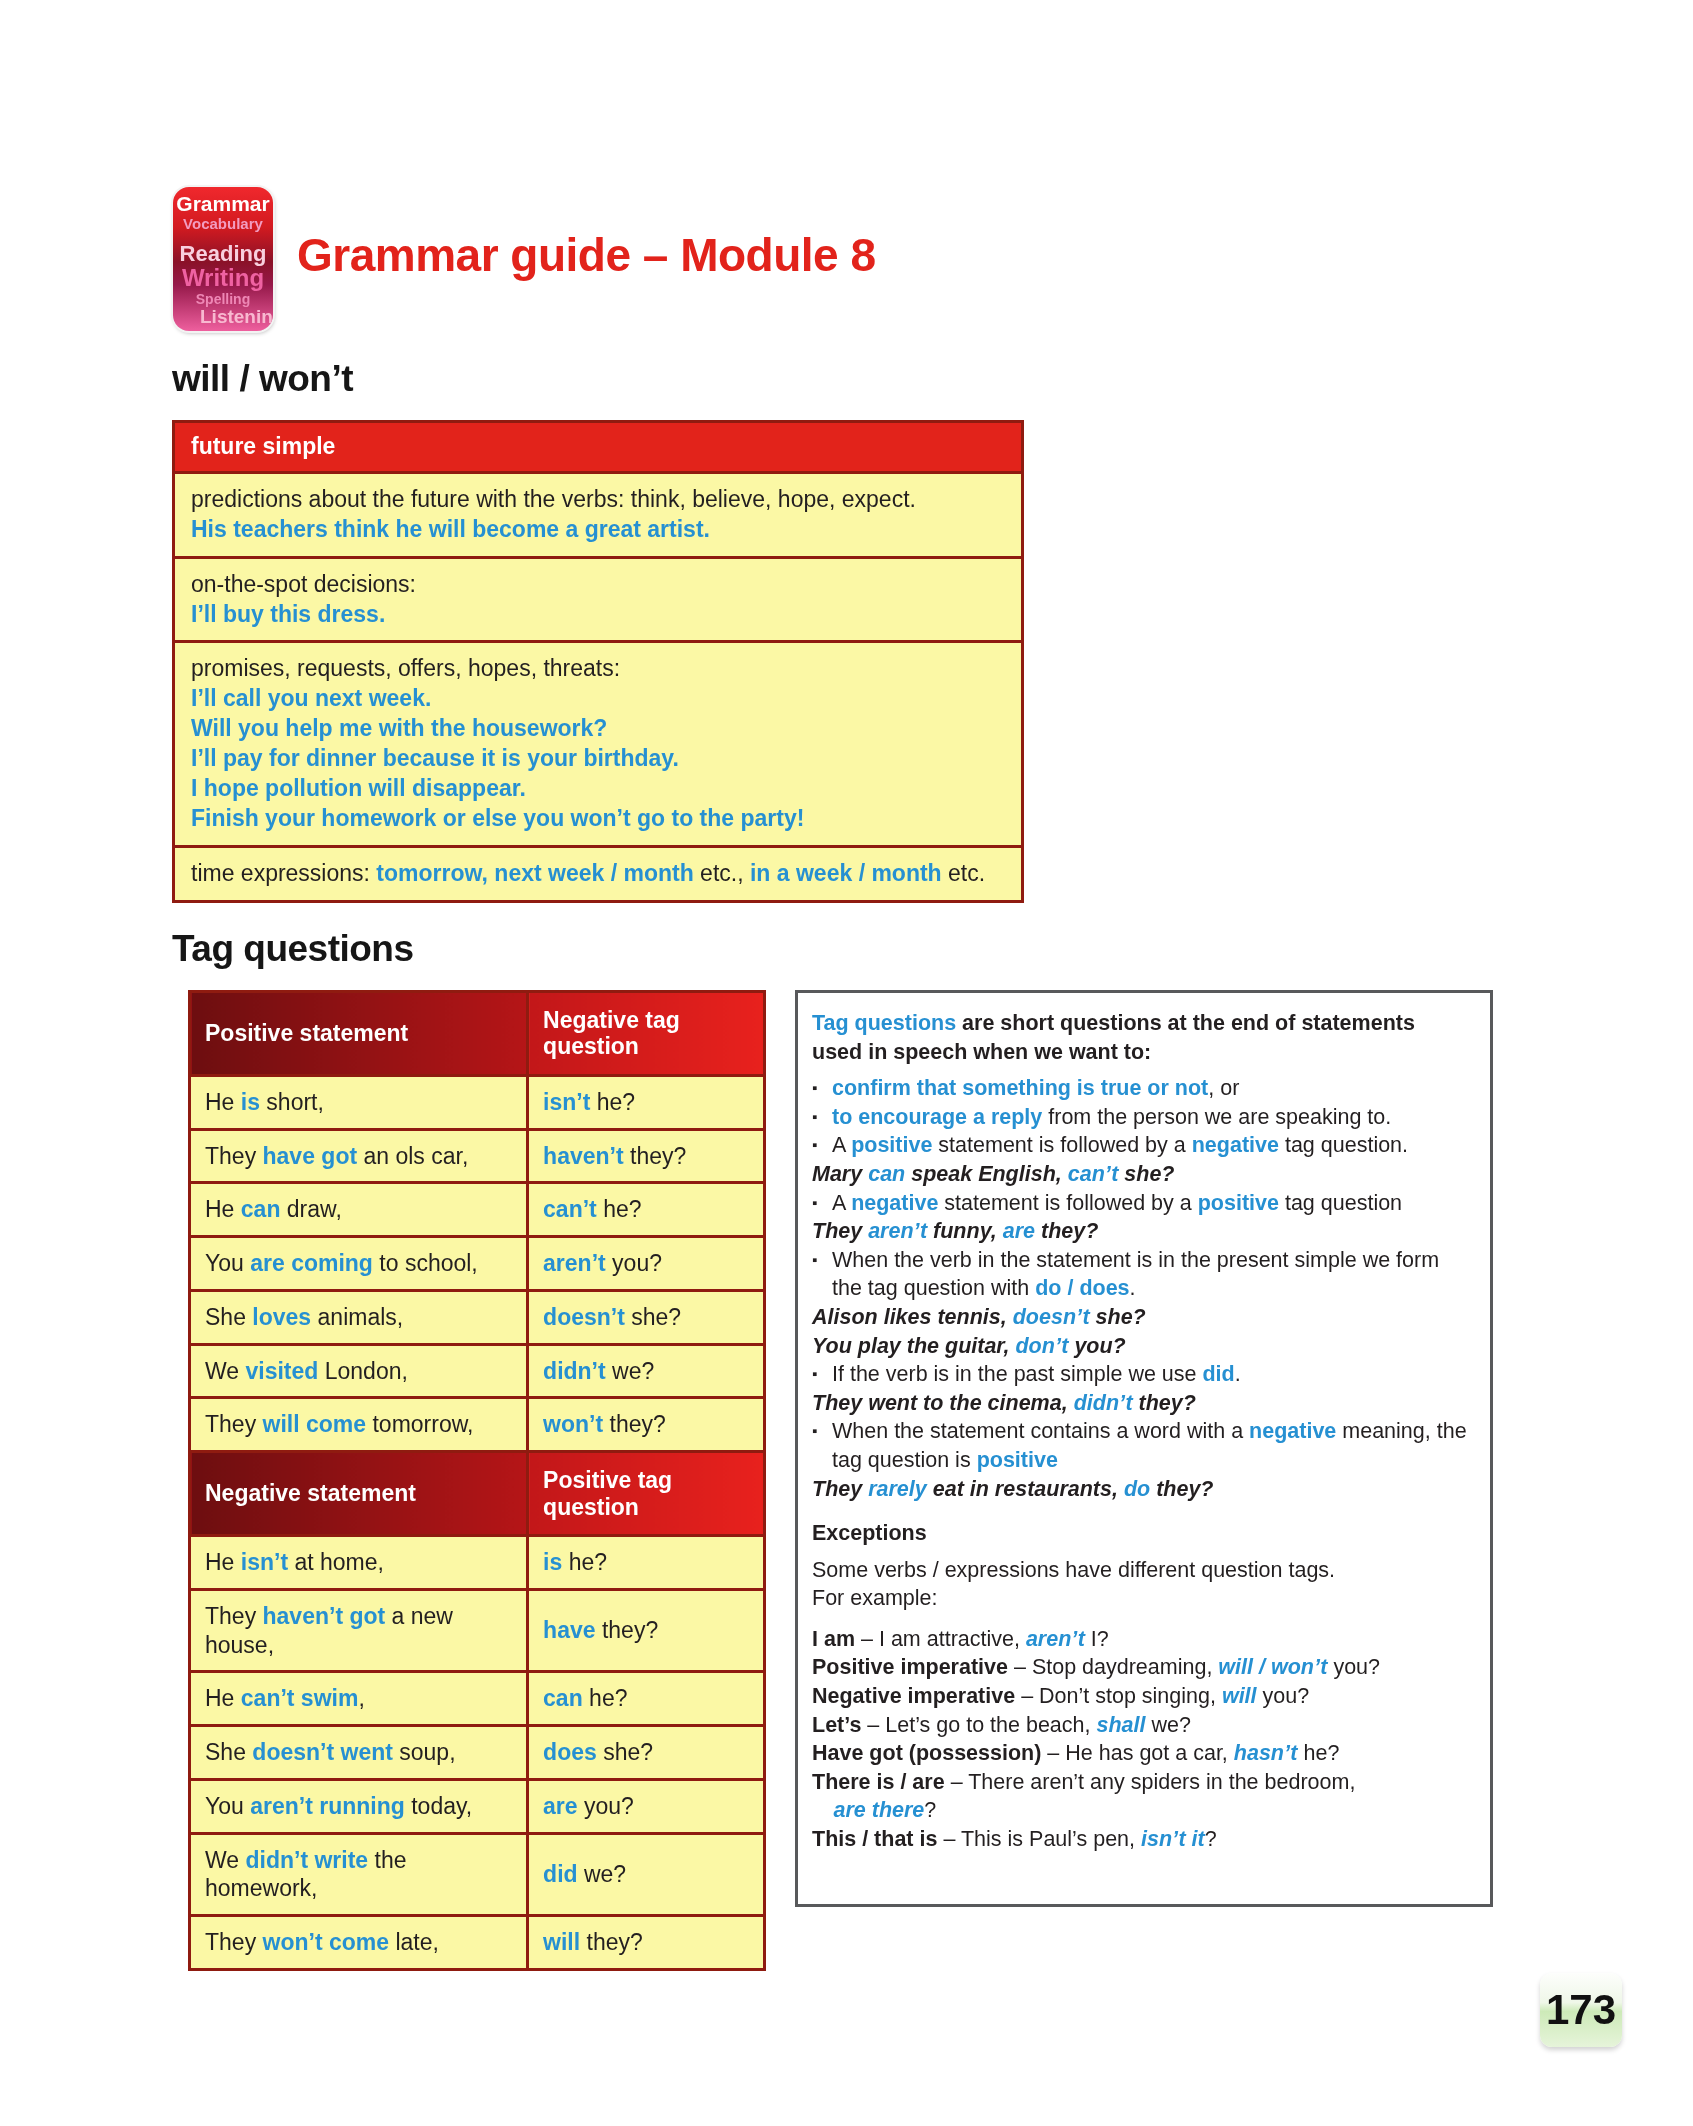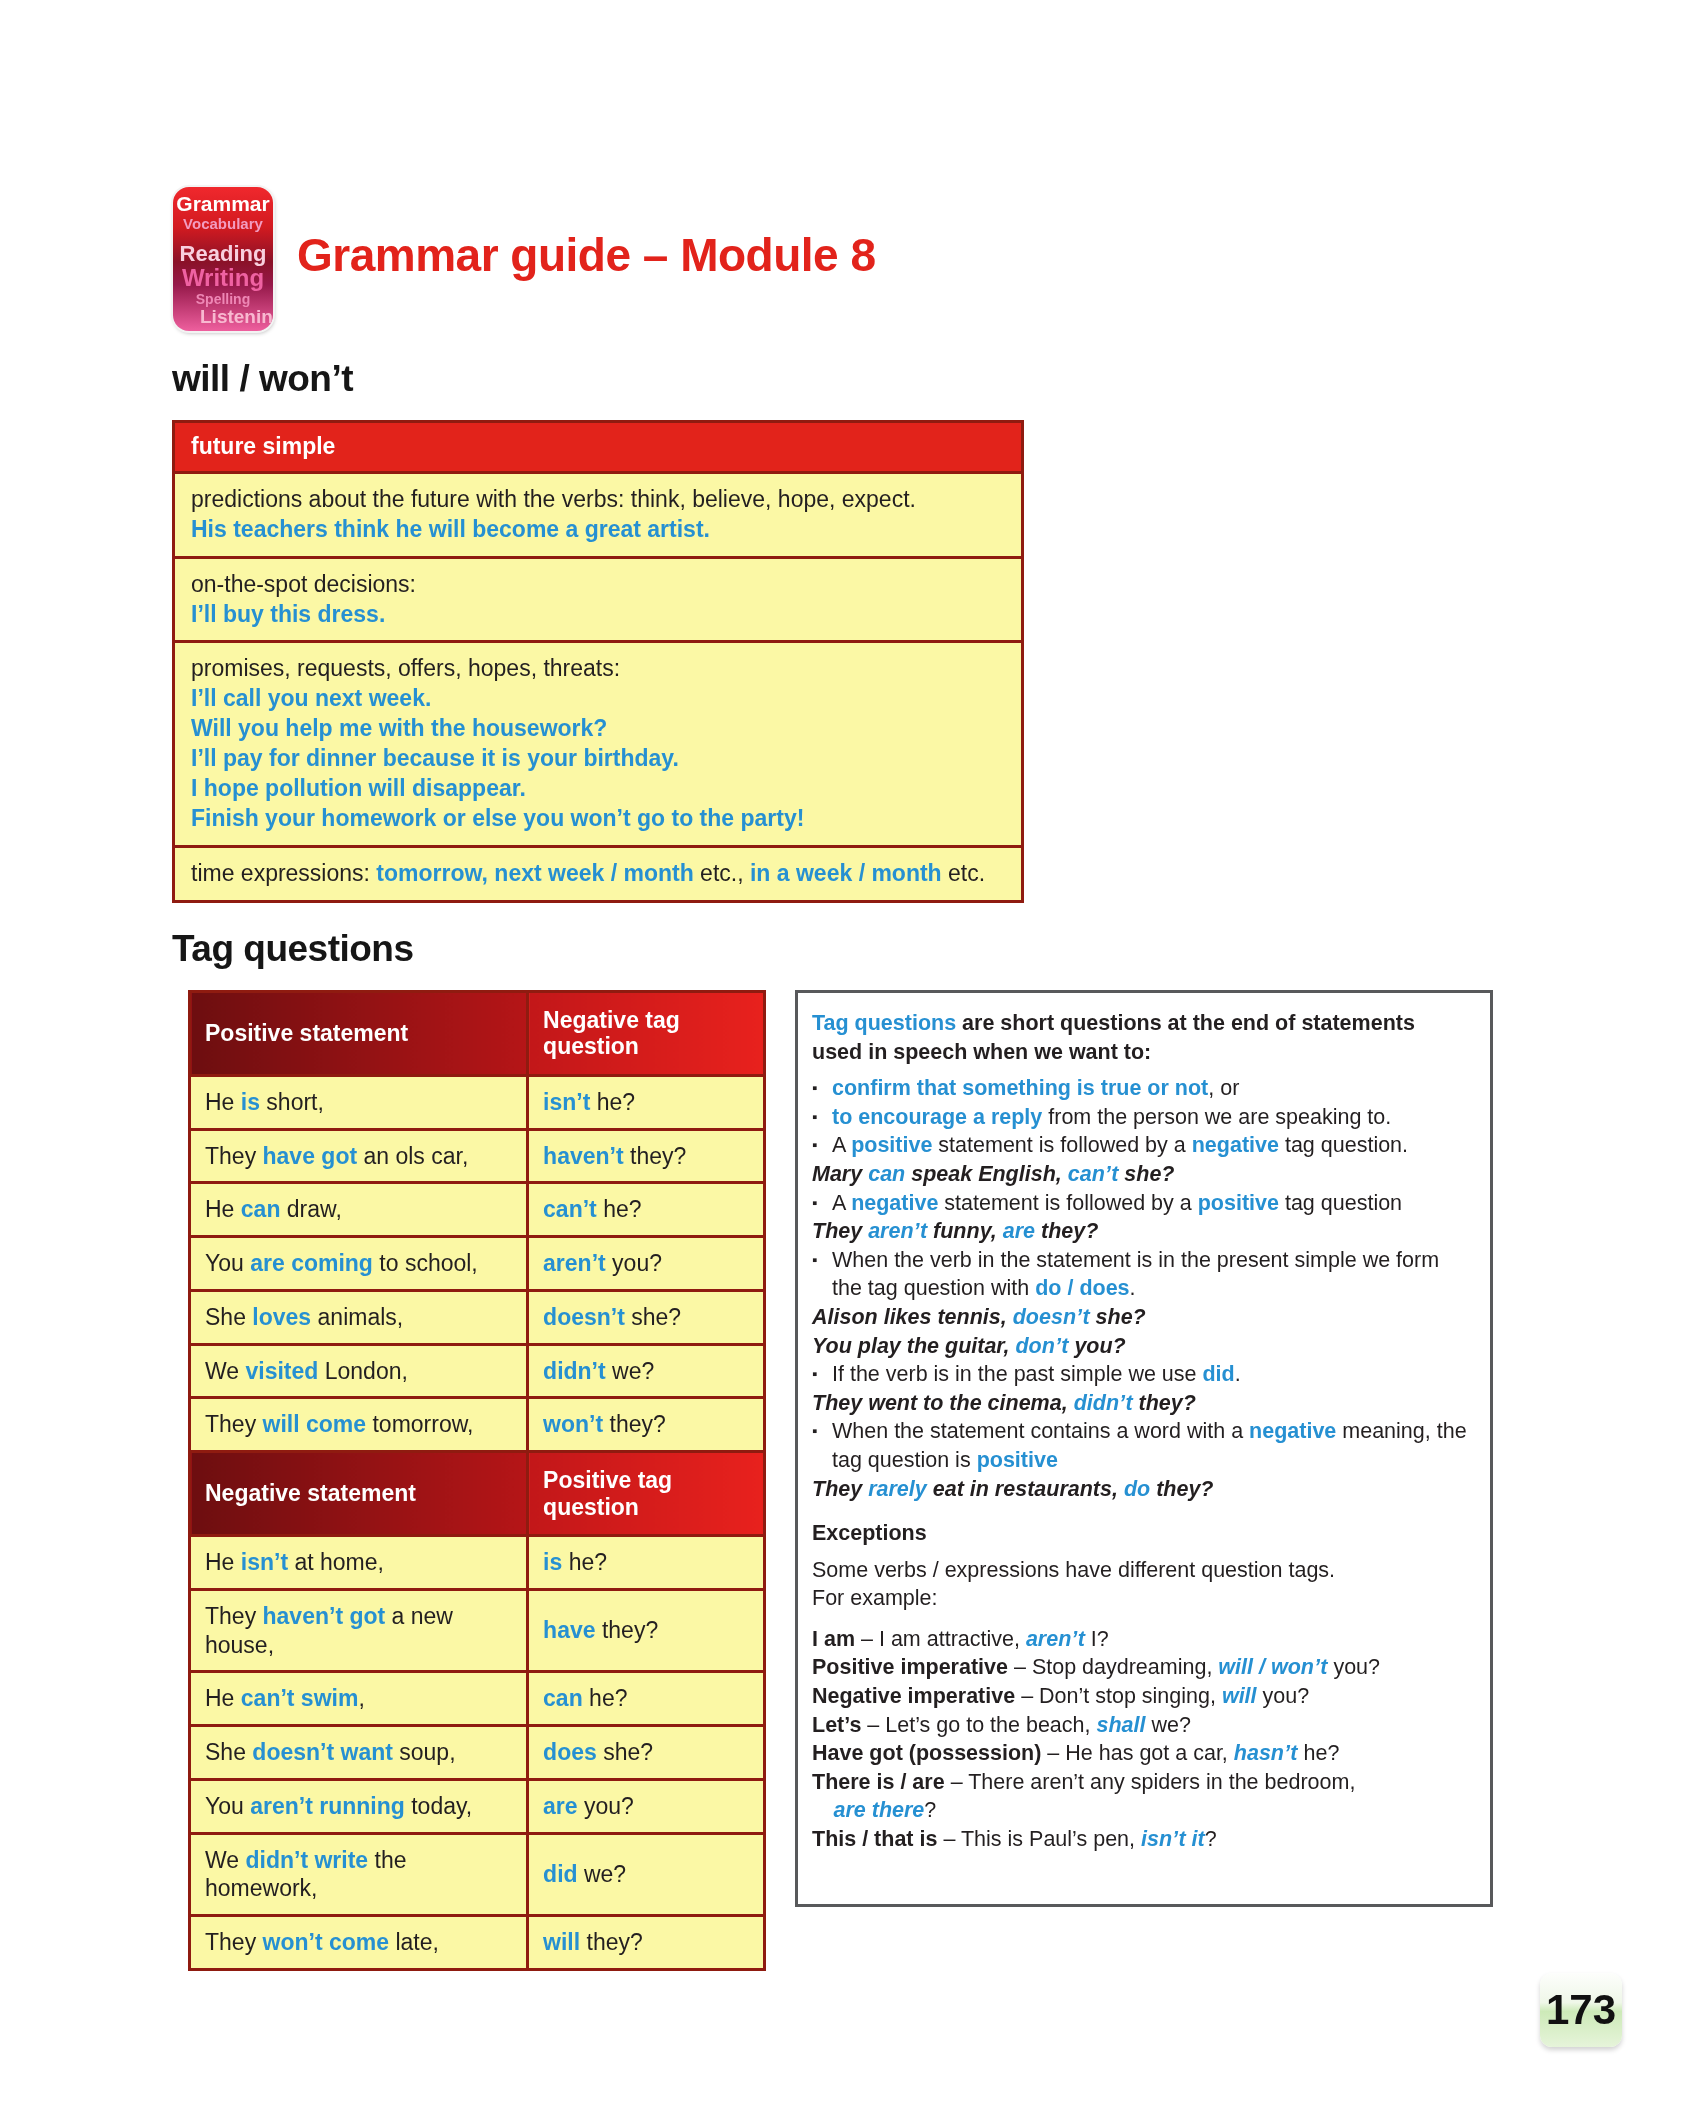--- a/index.html
+++ b/index.html
@@ -192,21 +192,21 @@
       </tr>
       <tr>
         <td><span class="s-p">They </span><span class="s-B">haven’t got</span><span class="s-p"> a new house,</span></td>
         <td><span class="s-B">have</span><span class="s-p"> they?</span></td>
       </tr>
       <tr>
         <td><span class="s-p">He </span><span class="s-B">can’t swim</span><span class="s-p">,</span></td>
         <td><span class="s-B">can</span><span class="s-p"> he?</span></td>
       </tr>
       <tr>
-        <td><span class="s-p">She </span><span class="s-B">doesn’t want</span><span class="s-p"> soup,</span></td>
+        <td><span class="s-p">She </span><span class="s-B">doesn’t went</span><span class="s-p"> soup,</span></td>
         <td><span class="s-B">does</span><span class="s-p"> she?</span></td>
       </tr>
       <tr>
         <td><span class="s-p">You </span><span class="s-B">aren’t running</span><span class="s-p"> today,</span></td>
         <td><span class="s-B">are</span><span class="s-p"> you?</span></td>
       </tr>
       <tr>
         <td><span class="s-p">We </span><span class="s-B">didn’t write</span><span class="s-p"> the homework,</span></td>
         <td><span class="s-B">did</span><span class="s-p"> we?</span></td>
       </tr>

